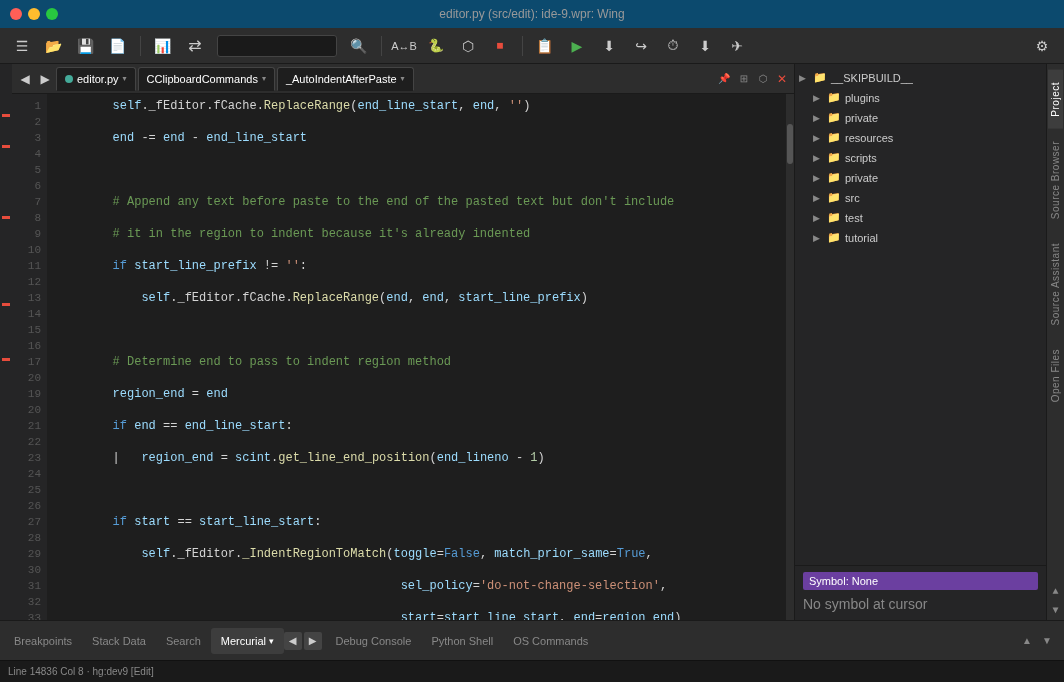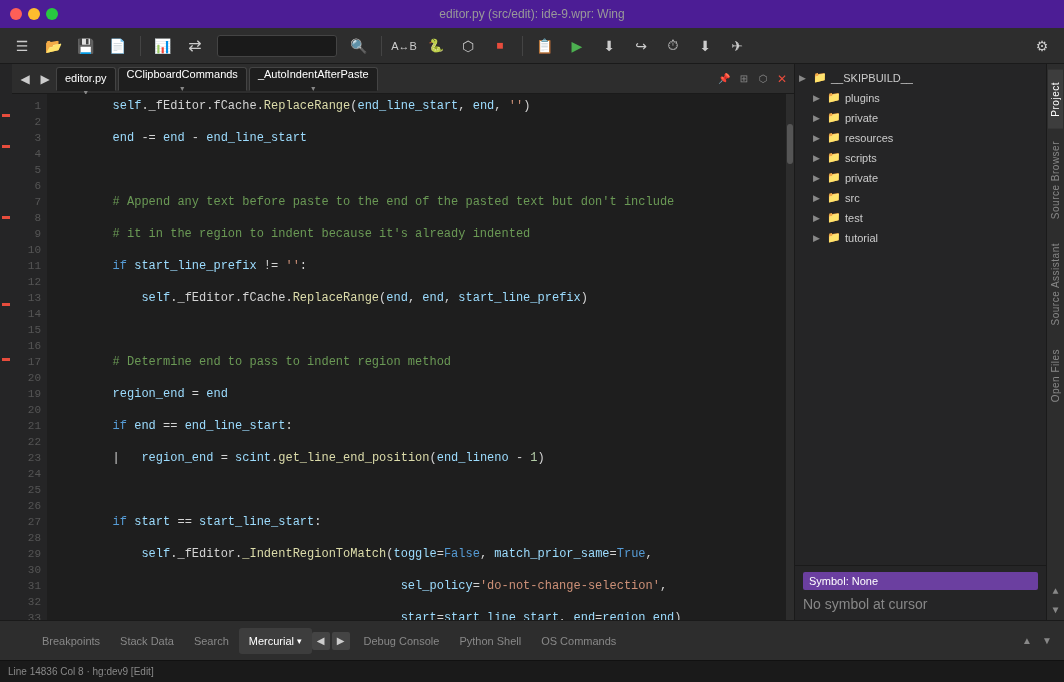--- a/index.html
+++ b/index.html
@@ -9,21 +9,21 @@
       background: #1e1e1e;
       font-family: 'Menlo', 'Monaco', 'Courier New', monospace;
       overflow: hidden;
       display: flex;
       flex-direction: column;
     }
 
     
     .titlebar {
       height: 28px;
-      background: #4c1d95;
+      background: #0c4a6e;
       display: flex;
       align-items: center;
       justify-content: center;
       position: relative;
       flex-shrink: 0;
     }
     .titlebar-buttons {
       position: absolute;
       left: 10px;
       display: flex;
@@ -150,21 +150,20 @@
       gap: 4px;
       font-size: 11px;
       color: #ccc;
       font-family: -apple-system, sans-serif;
       cursor: pointer;
     }
     .editor-tab.active {
       background: #1e1e1e;
       border-bottom-color: #1e1e1e;
       color: #fff;
-      flex-direction: column;
     }
     .tab-icon {
       width: 8px;
       height: 8px;
       border-radius: 50%;
       background: #4a9;
     }
     .tab-dropdown {
       font-size: 8px;
       color: #888;
@@ -374,21 +373,20 @@
       border-top: 1px solid #1a1a1a;
       display: flex;
       align-items: center;
       flex-shrink: 0;
     }
     .bottom-tabs {
       display: flex;
       align-items: center;
       flex: 1;
       padding: 0 4px;
-      margin-left: 28px;
     }
     .bottom-tab {
       height: 26px;
       padding: 0 10px;
       display: flex;
       align-items: center;
       font-size: 11px;
       color: #888;
       cursor: pointer;
       font-family: -apple-system, sans-serif;

